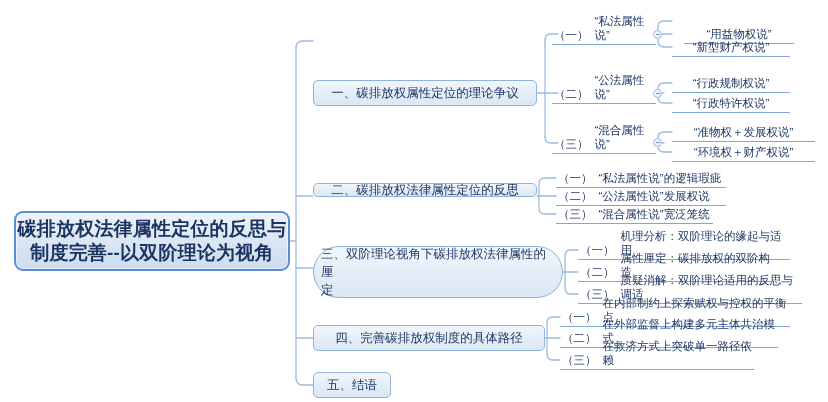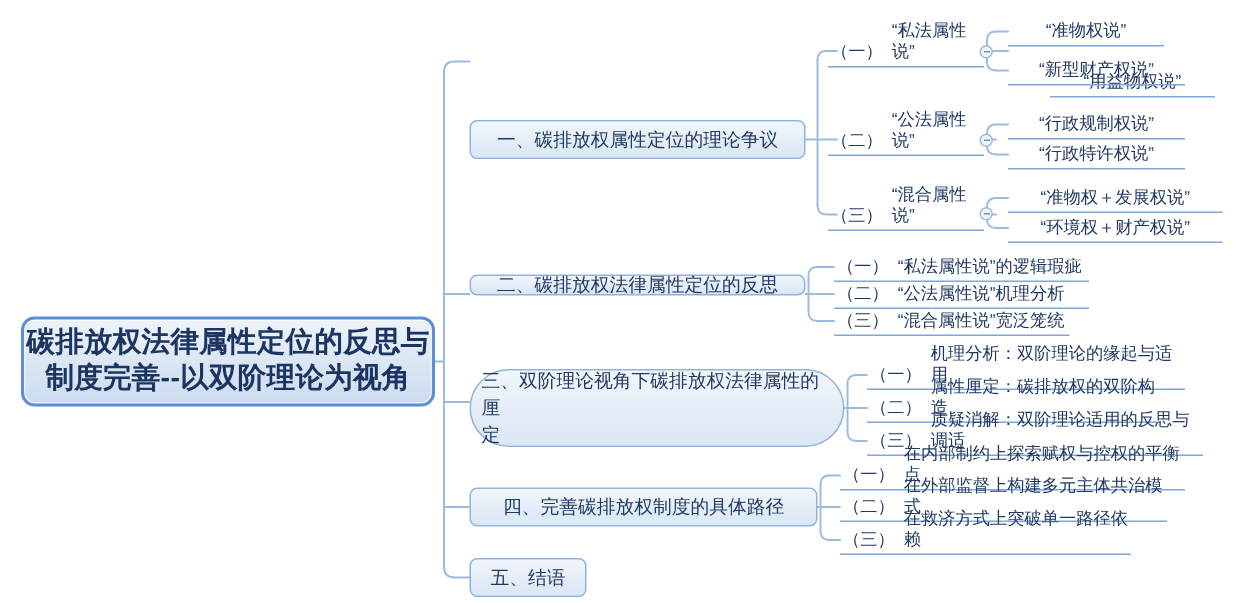--- a/index.html
+++ b/index.html
@@ -187,24 +187,21 @@
   </div>
 
   <div class="node branch" style="left:313px; top:80px; width:224px; height:26px;text-align:center;">
     <span>一、碳排放权属性定位的理论争议</span>
   </div>
 
   <div class="node leaf" style="left:552px; top:22px; width:104px; height:23px;">
     <span class="idx">（一）</span>
     <span>“私法属性说”</span>
   </div>
-  <div class="node leaf center" style="left:672px; top:9px; width:104px; height:22px;">
-    <span>“准物权说”</span>
-  </div>
-  <div class="node leaf center" style="left:700px; top:22px; width:110px; height:22px;margin-top:21px;">
+  <div class="node leaf center" style="left:684px; top:22px; width:110px; height:22px;">
     <span>“用益物权说”</span>
   </div>
   <div class="node leaf center" style="left:672px; top:35px; width:118px; height:22px;">
     <span>“新型财产权说”</span>
   </div>
   <span class="toggle" style="left:653px; top:29.5px;"></span>
 
   <div class="node leaf" style="left:552px; top:81px; width:104px; height:23px;">
     <span class="idx">（二）</span>
     <span>“公法属性说”</span>
@@ -232,21 +229,21 @@
   <div class="node branch" style="left:313px; top:183px; width:224px; height:14px;">
     <span>二、碳排放权法律属性定位的反思</span>
   </div>
 
   <div class="node leaf" style="left:556px; top:166px; width:170px; height:22px;">
     <span class="idx">（一）</span>
     <span>“私法属性说”的逻辑瑕疵</span>
   </div>
   <div class="node leaf" style="left:556px; top:184px; width:170px; height:22px;">
     <span class="idx">（二）</span>
-    <span>“公法属性说”机理分析</span>
+    <span>“公法属性说”发展权说</span>
   </div>
   <div class="node leaf" style="left:556px; top:202px; width:157px; height:22px;">
     <span class="idx">（三）</span>
     <span>“混合属性说”宽泛笼统</span>
   </div>
 
   <div class="node branch wrap" style="left:313px; top:246px; width:250px; height:52px;">
     <span>三、双阶理论视角下碳排放权法律属性的厘
 定</span>
   </div>

